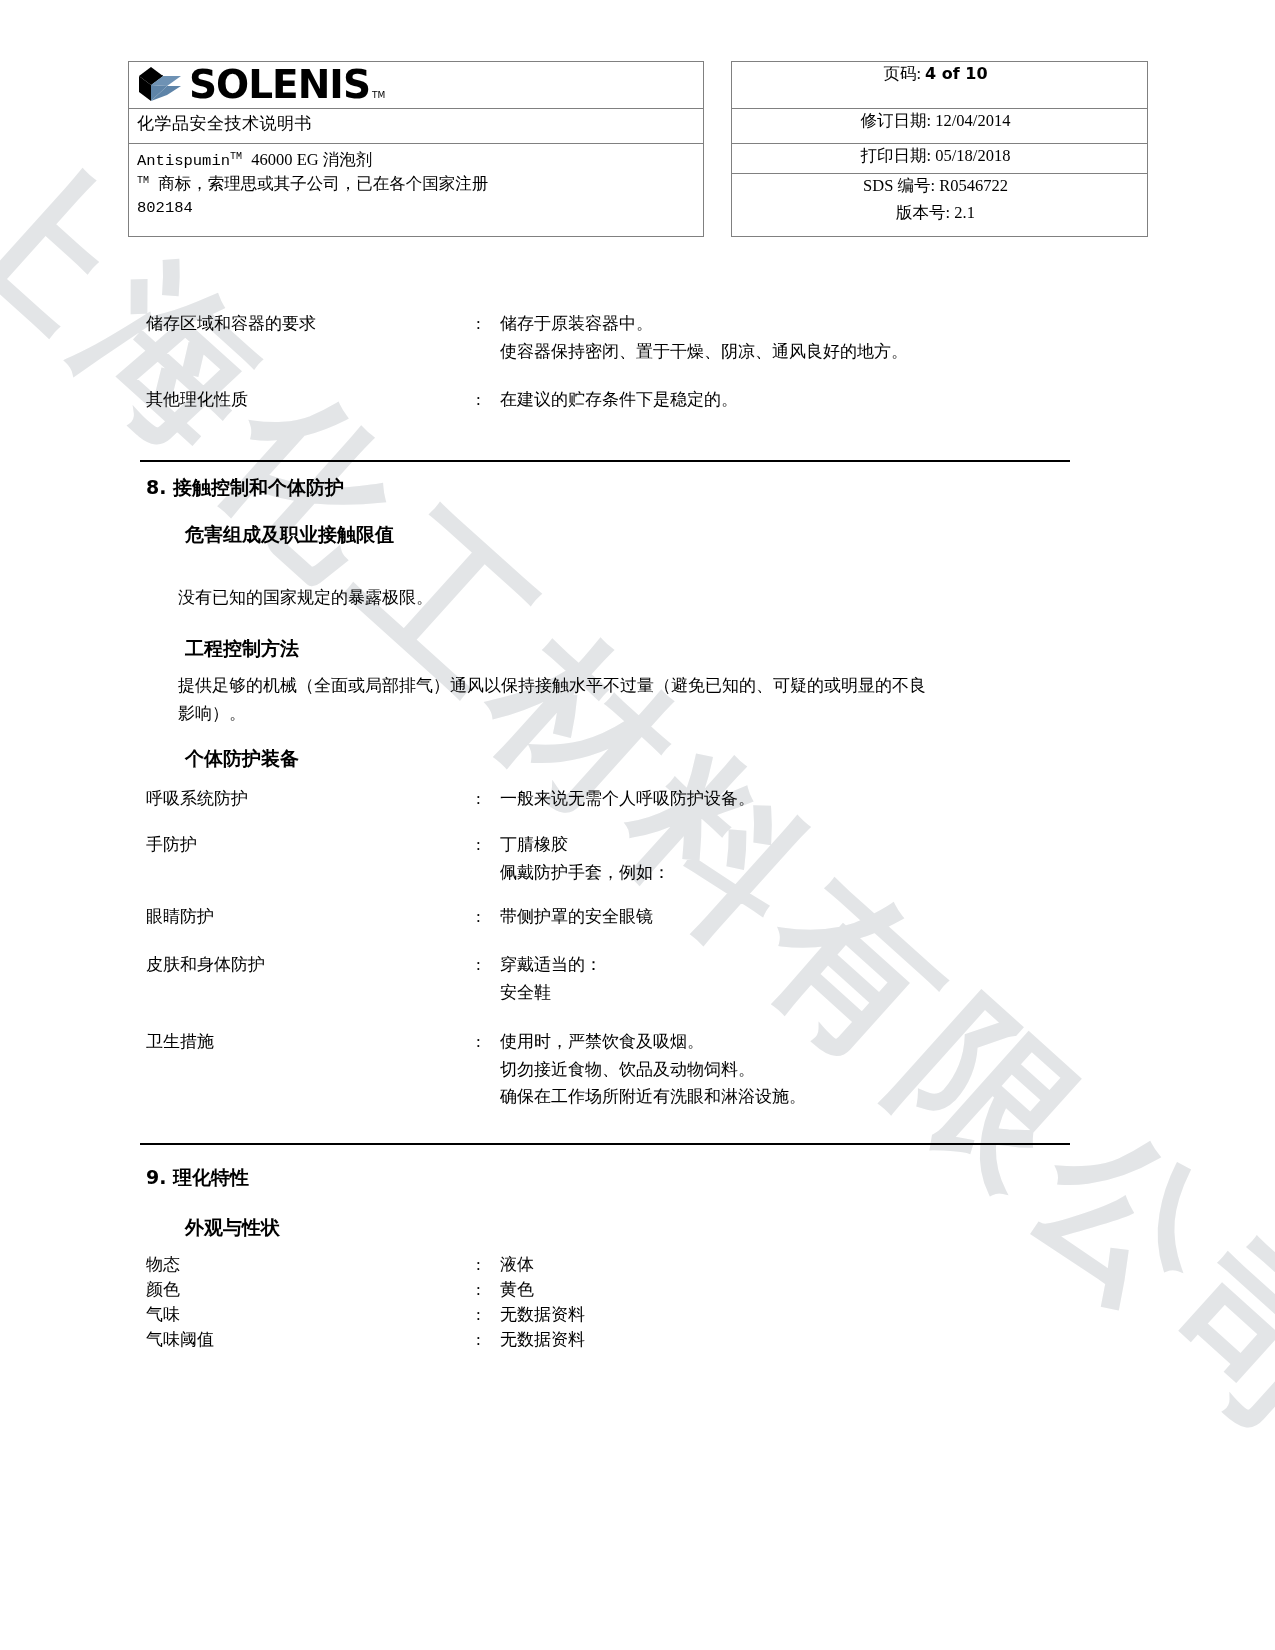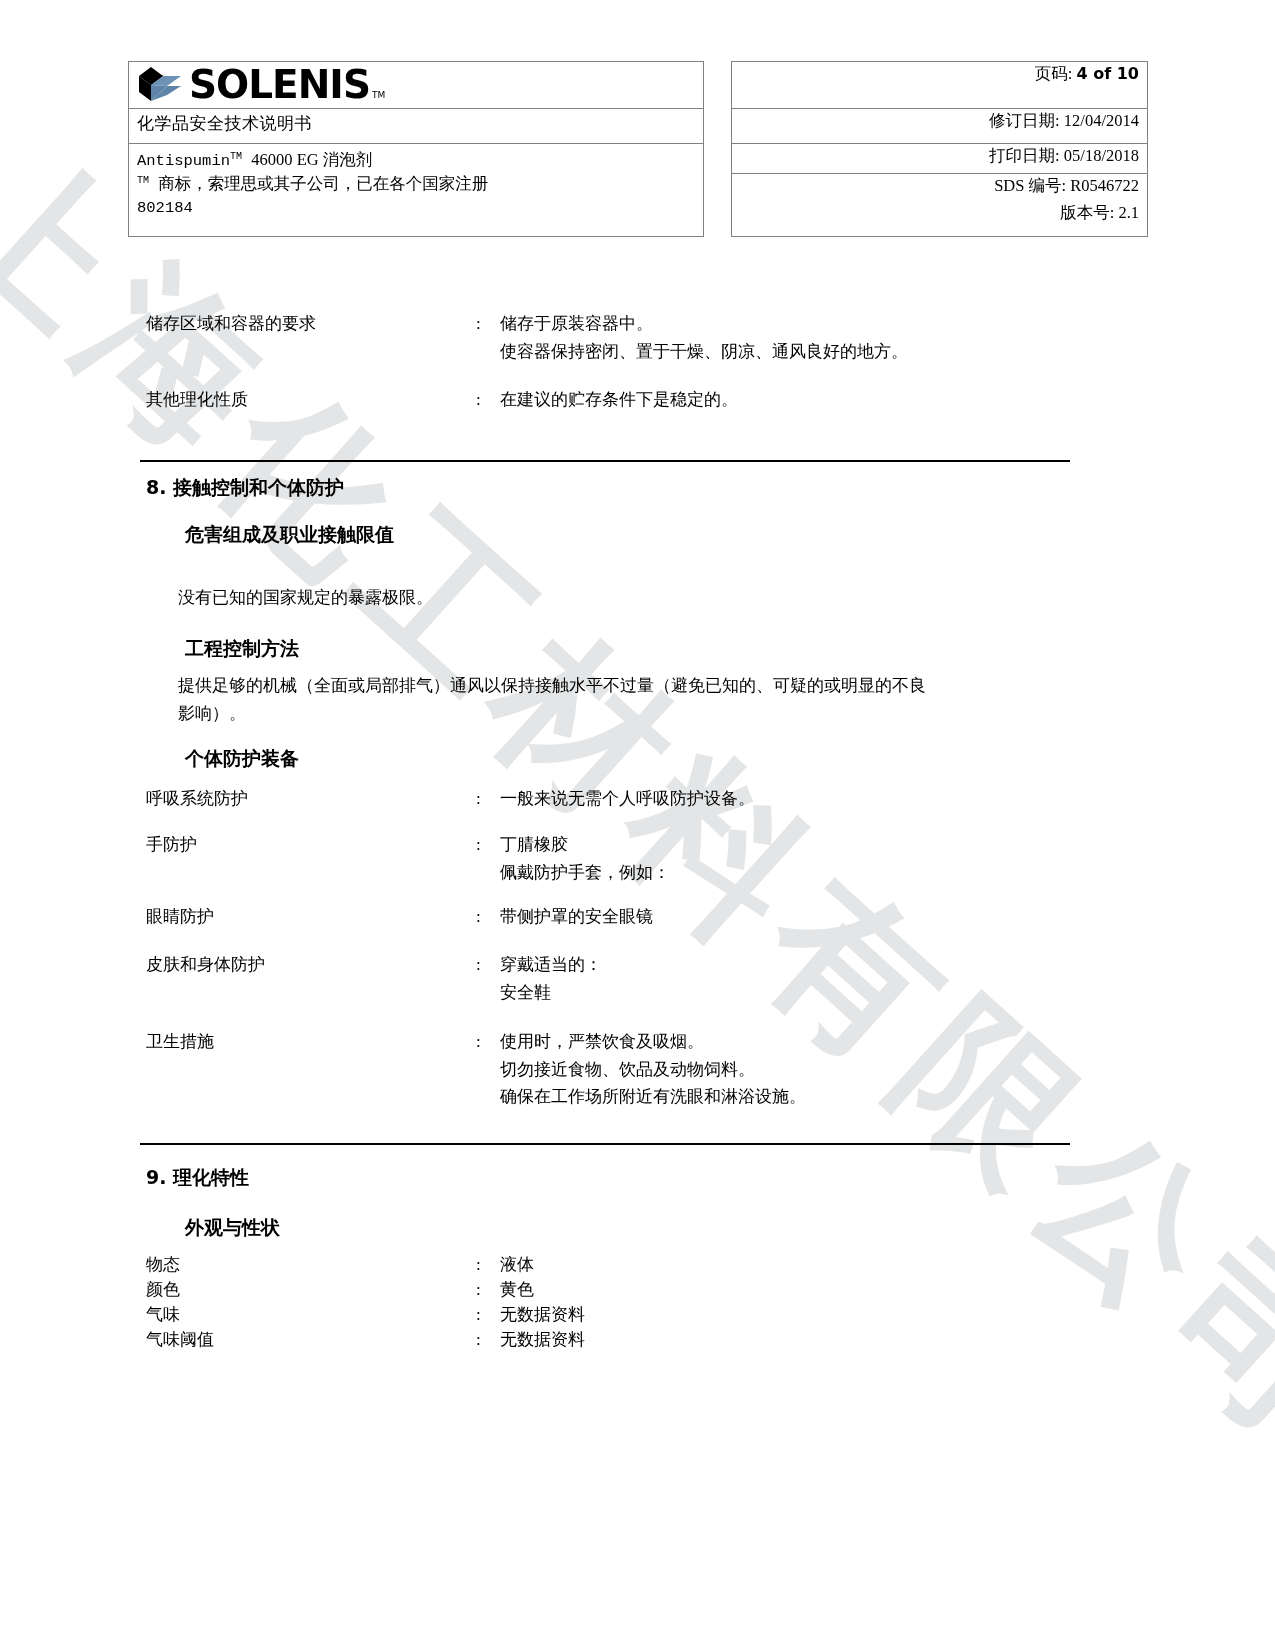--- a/index.html
+++ b/index.html
@@ -80,21 +80,21 @@
     height: 88px;
     font-family: "Liberation Mono", "DejaVu Sans Mono", monospace;
     font-size: 15.5px;
     padding: 4px 0 0 8px !important;
     line-height: 1.45;
   }
   .prod-cell .cn { font-family: "Liberation Serif", serif; font-size: 16.5px; }
   .prod-cell sup { font-size: 10px; vertical-align: super; }
 
   .hdr-right {
-    text-align: right;
+    text-align: center;
     padding: 1px 8px 2px 0 !important;
     font-size: 16.5px;
     line-height: 1.35;
     white-space: nowrap;
   }
   .hdr-right.r1 { height: 25px; }
   .hdr-right.r2 { height: 25px; }
   .hdr-right.r3 { height: 25px; }
   .hdr-right.r4 { height: 57px; }
   .hdr-right .lbl { font-family: "Liberation Serif", serif; }

